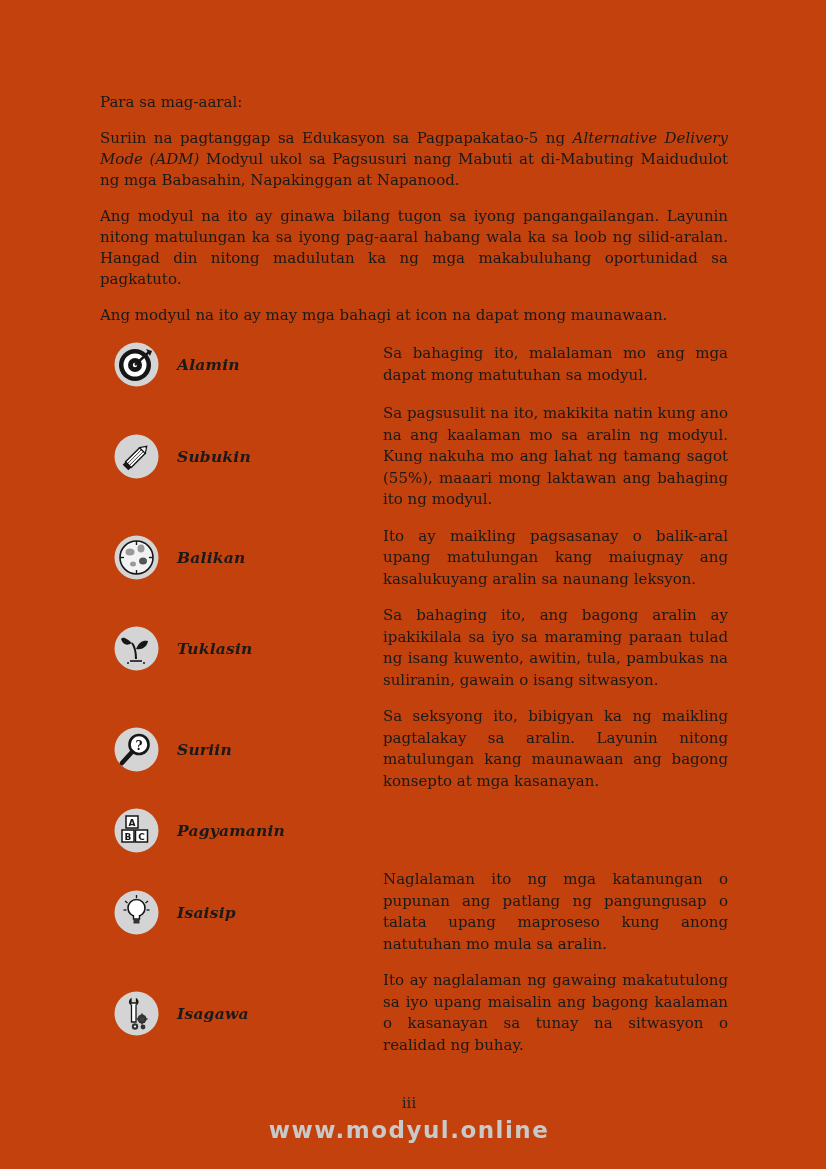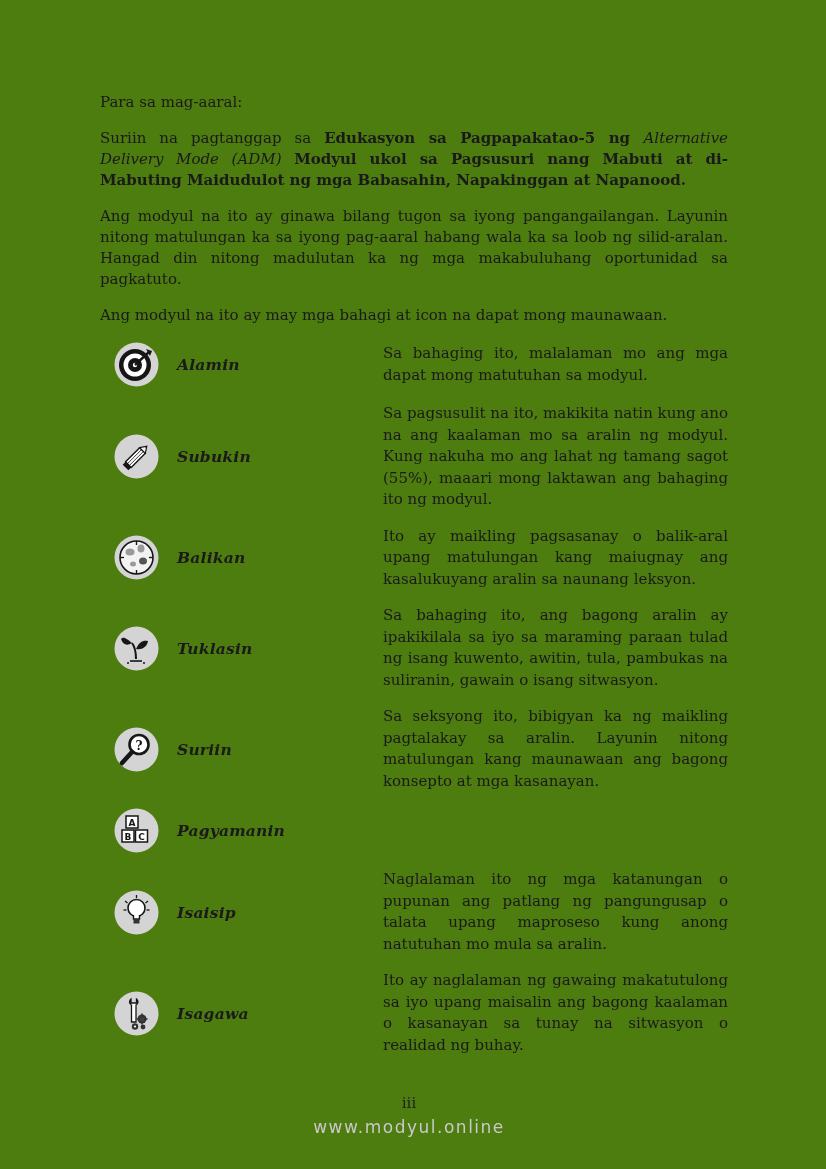--- a/index.html
+++ b/index.html
@@ -1,39 +1,39 @@
 <!DOCTYPE html>
 <html><head>
 <meta charset="utf-8">
 <style>
   html, body { margin: 0; padding: 0; background: #ffffff; }
   .page {
     position: relative;
     width: 826px;
     height: 1169px;
-    background: #4d7c0f;
+    background: #c2410c;
     font-family: "DejaVu Serif", serif;
     color: #1a1a1a;
     overflow: hidden;
     box-sizing: border-box;
   }
   .content {
     position: absolute;
     left: 100px;
     top: 92px;
     width: 628px;
   }
   .para {
     font-size: 15px;
     line-height: 21px;
     text-align: justify;
     margin: 0 0 15px 0;
   }
   .greeting { text-align: left; }
-  .b { font-weight: bold; }
+  .b { font-weight: normal; }
   .i { font-style: italic; }
   .rows { }
   .row {
     display: flex;
     align-items: center;
     margin-bottom: 15px;
   }
   .icon-cell {
     width: 283px;
     flex-shrink: 0;
@@ -66,23 +66,24 @@
     position: absolute;
     left: 0;
     right: 8px;
     top: 1094px;
     text-align: center;
   }
   .pagenum { font-size: 15px; color: #222; }
   .watermark {
     margin-top: 5px;
     font-family: "DejaVu Sans", sans-serif;
-    font-size: 17px;
+    font-size: 23px;
     color: #c9c9c9;
     letter-spacing: 1.5px;
+    font-weight: bold;
   }
 </style>
 </head>
 <body>
 
 <div class="page">
   <div class="content">
 
     <p class="para greeting">Para sa mag-aaral:</p>
 

